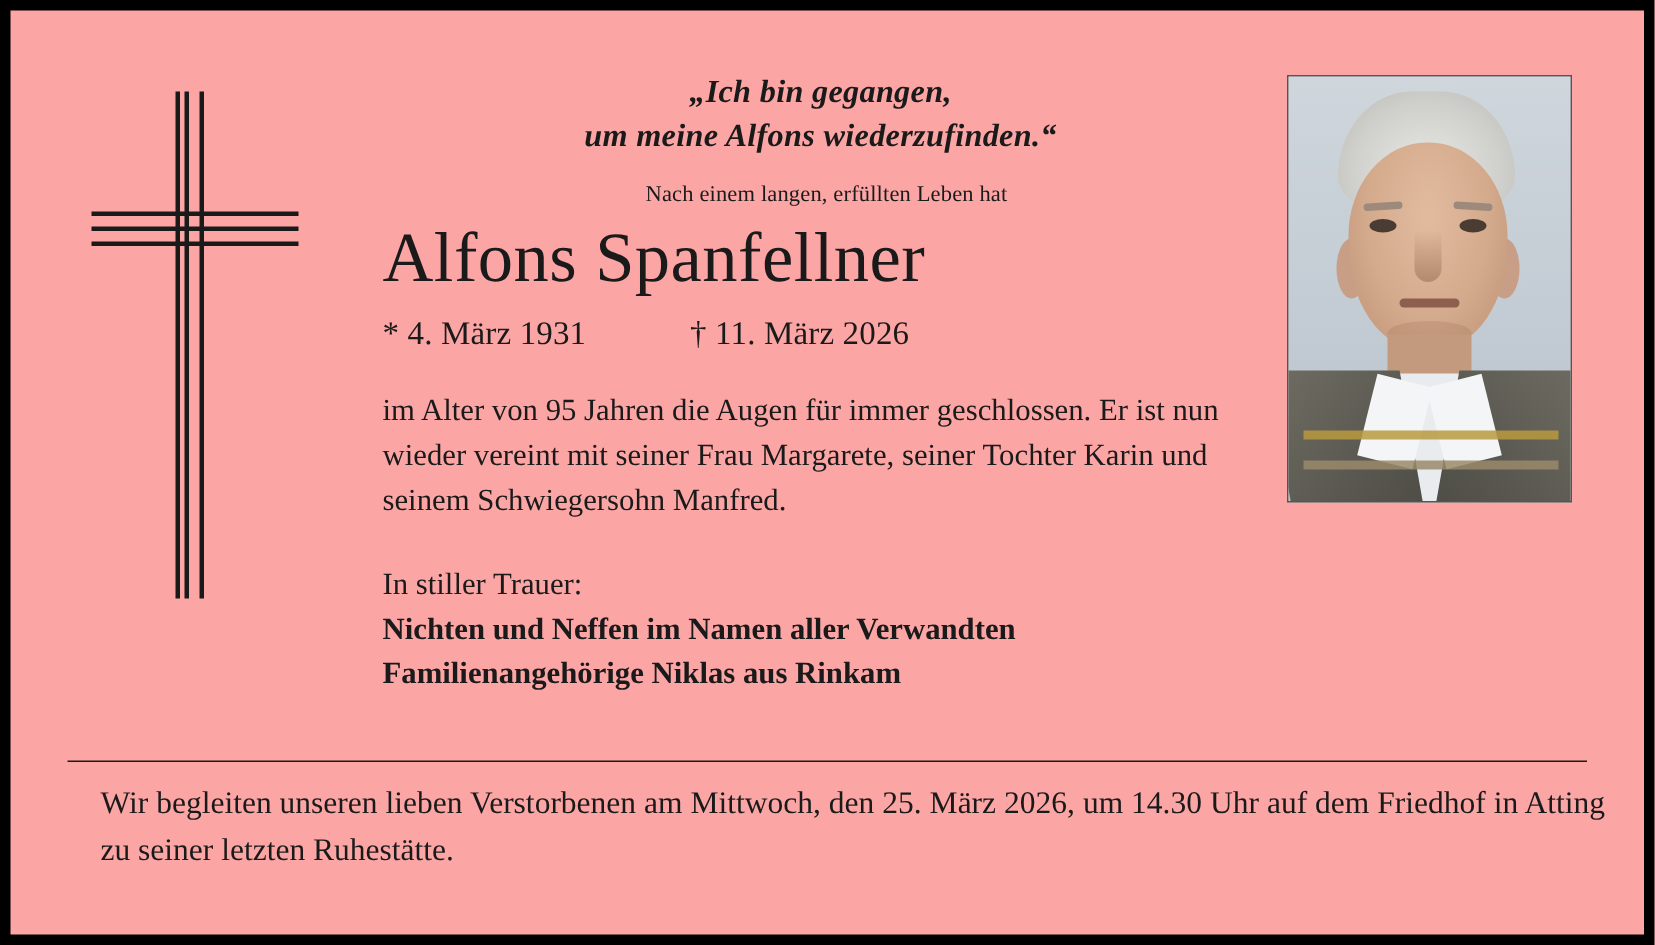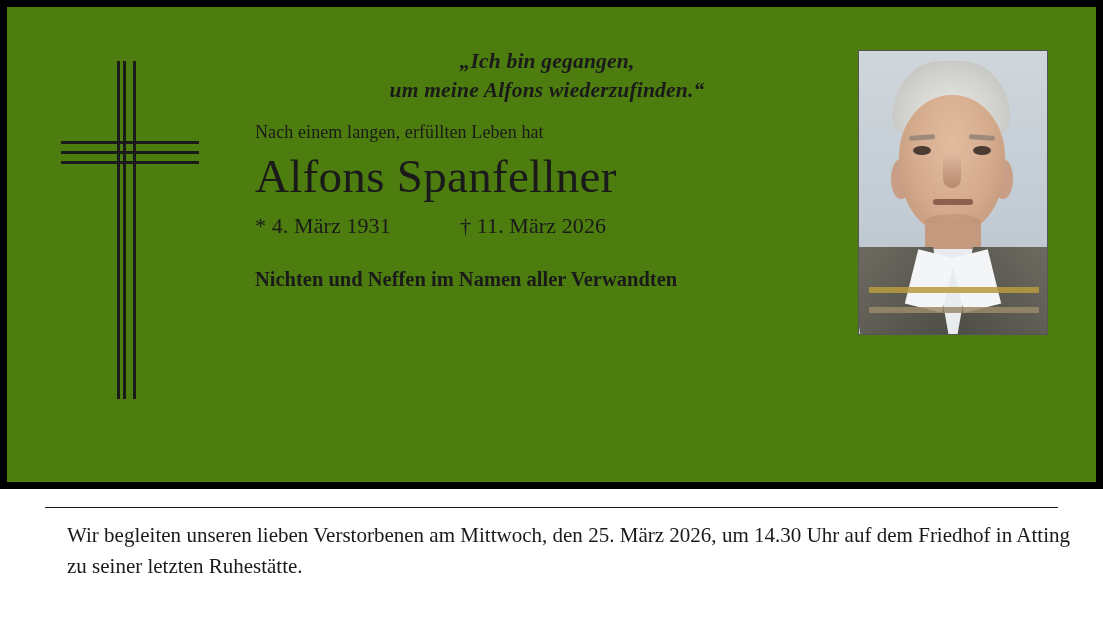--- a/index.html
+++ b/index.html
@@ -10,23 +10,23 @@
   body {
     width: 1103px;
     height: 630px;
     font-family: "Liberation Serif", serif;
     color: #1a1a1a;
     overflow: hidden;
   }
   #notice {
     position: relative;
     width: 1103px;
-    height: 489px;
+    height: 630px;
     box-sizing: border-box;
-    background: #4d7c0f;
+    background: #fca5a5;
     border: 7px solid #000000;
   }
   .inner {
     position: absolute;
     left: 0; top: 0;
     width: 1089px;
     height: 616px;
   }
 
   
@@ -214,23 +214,24 @@
   .quote {
     text-align: center;
     font-weight: bold;
     font-style: italic;
     font-size: 21.5px;
     line-height: 1.33;
     letter-spacing: .2px;
     margin: 0 0 4px 0;
   }
   .intro {
-    font-size: 18px;
+    font-size: 15px;
     margin: 18px 0 0 8px;
     letter-spacing: .1px;
+    text-align: center;
   }
   .name {
     font-size: 47px;
     font-weight: normal;
     margin: 8px 0 0 8px;
     letter-spacing: .3px;
     line-height: 1.1;
   }
   .dates {
     font-size: 22px;
@@ -318,23 +319,26 @@
       <div class="intro">Nach einem langen, erfüllten Leben hat</div>
 
       <div class="name">Alfons Spanfellner</div>
 
       <div class="dates">
         <span>* 4. März 1931</span>
         <span class="gap"></span>
         <span>† 11. März 2026</span>
       </div>
 
+      <div class="body-par">im Alter von 95 Jahren die Augen für immer geschlossen. Er ist nun wieder vereint mit seiner Frau Margarete, seiner Tochter Karin und seinem Schwiegersohn Manfred.</div>
 
       <div class="mourn">
+        <div>In stiller Trauer:</div>
         <div class="b">Nichten und Neffen im Namen aller Verwandten</div>
+        <div class="b">Familienangehörige Niklas aus Rinkam</div>
       </div>
     </div>
 
     <div class="divider"></div>
 
     <div class="footer">Wir begleiten unseren lieben Verstorbenen am Mittwoch, den 25. März 2026, um 14.30 Uhr auf dem Friedhof in Atting zu seiner letzten Ruhestätte.</div>
 
   </div>
 </div>
 

